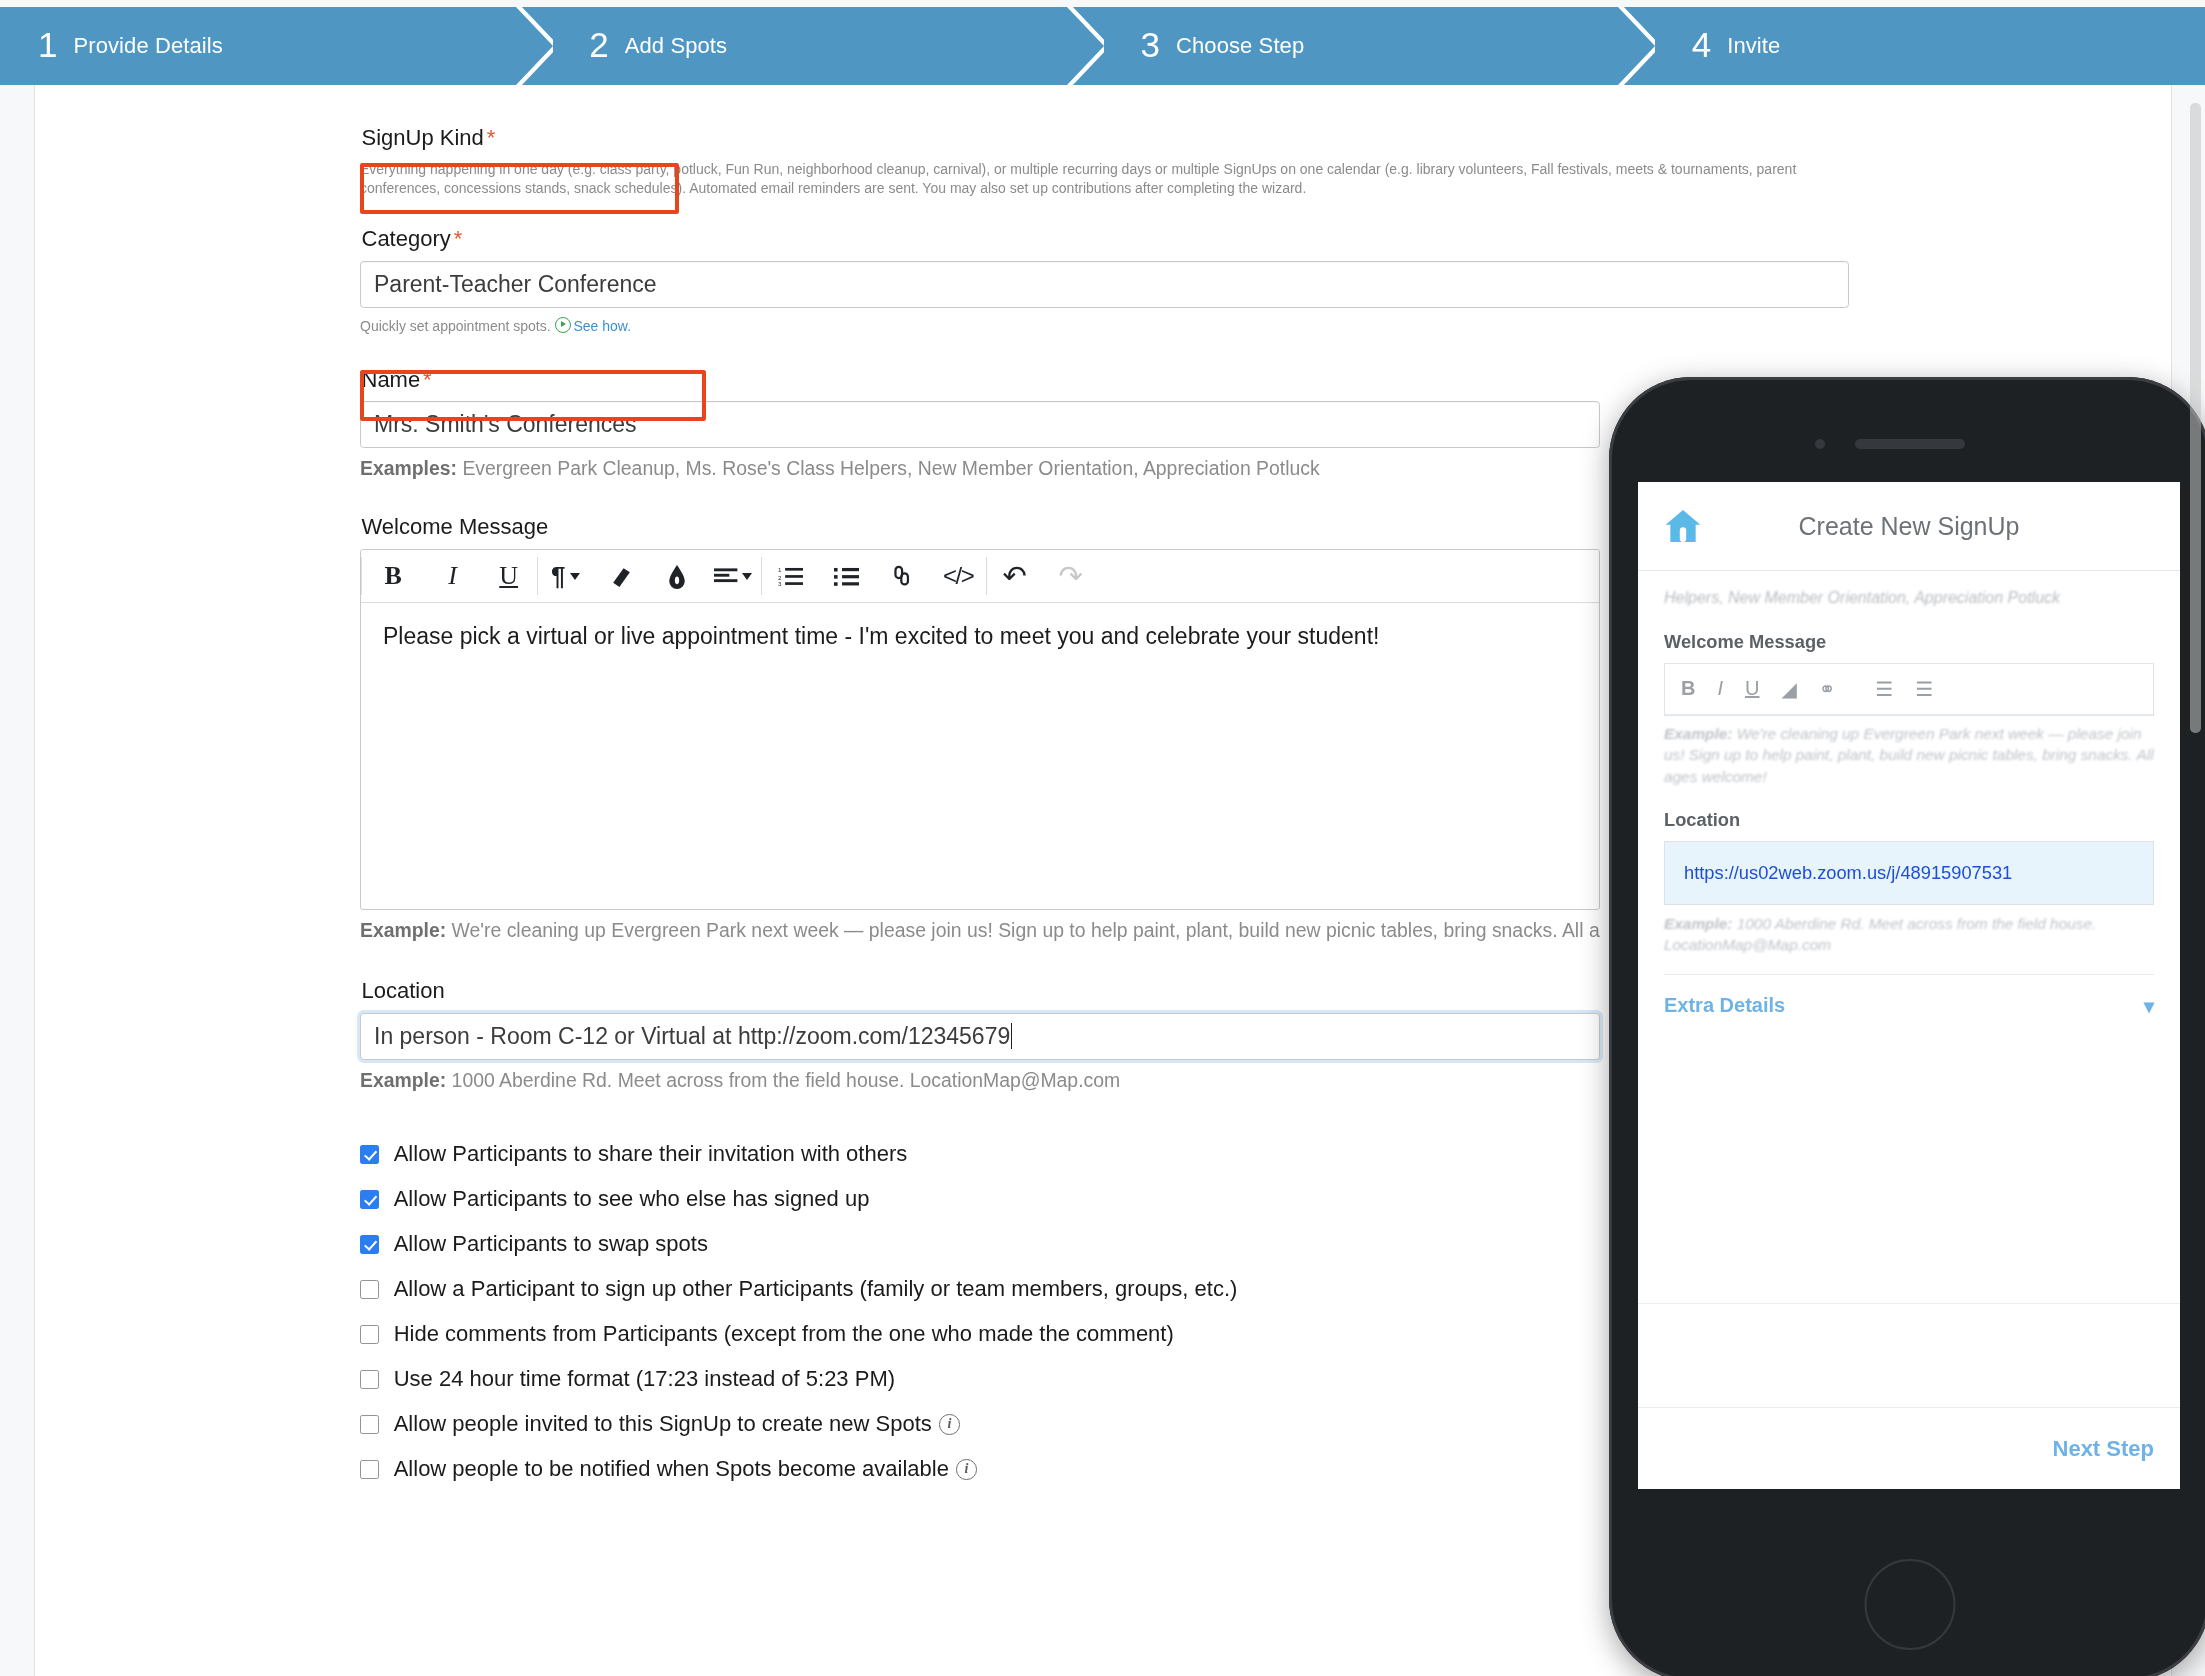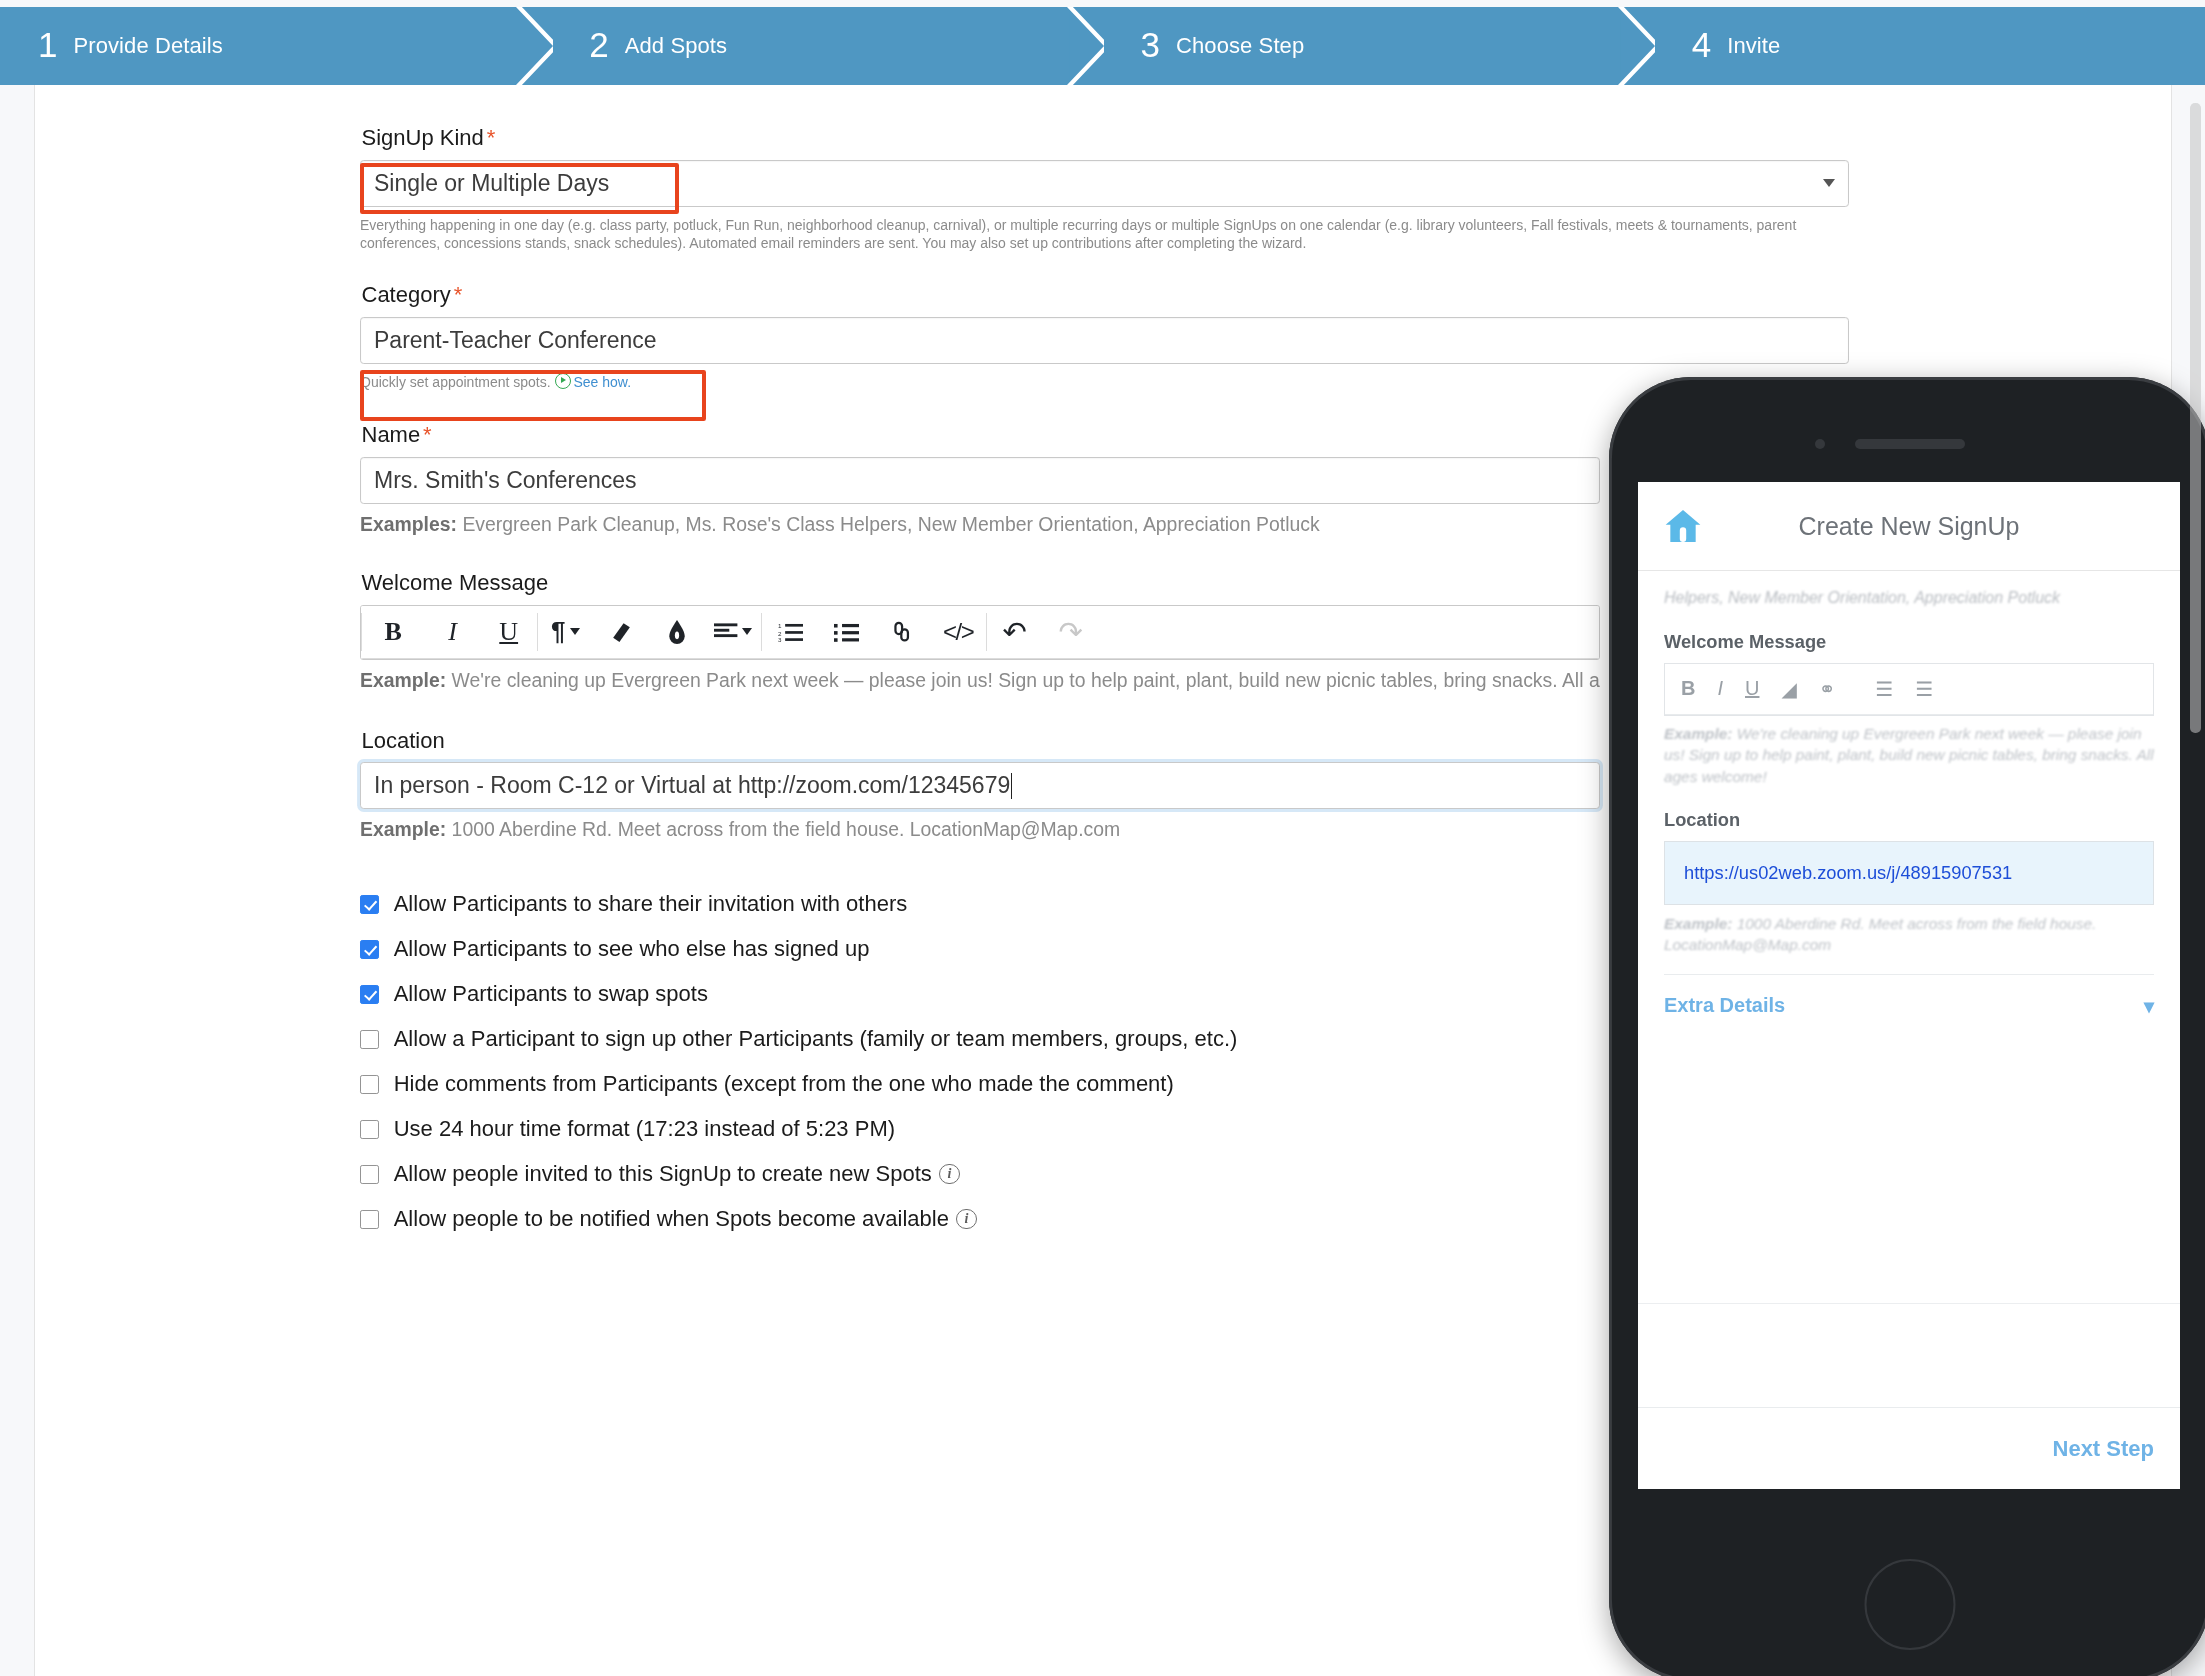--- a/index.html
+++ b/index.html
@@ -237,24 +237,20 @@
 <div class="leftgap"></div>
 <div class="rightgap"></div>
 
 <div class="page">
   <div class="form">
 
     <div style="height:40px"></div>
     <div class="fld-label">
       <span>SignUp Kind</span><span class="req">*</span>
     </div>
-    <div class="control select">
-      <span>Single or Multiple Days</span>
-      <span class="caret"></span>
-    </div>
     <div class="helptext">Everything happening in one day (e.g. class party, potluck, Fun Run, neighborhood cleanup, carnival), or multiple recurring days or multiple SignUps on one calendar (e.g. library volunteers, Fall festivals, meets &amp; tournaments, parent conferences, concessions stands, snack schedules). Automated email reminders are sent. You may also set up contributions after completing the wizard.</div>
 
     <div style="height:29px"></div>
     <div class="fld-label">
       <span>Category</span><span class="req">*</span>
     </div>
     <div class="control">
       <span>Parent-Teacher Conference</span>
     </div>
     <div class="helptext">
@@ -343,20 +339,21 @@
             <span style="font-size:24px;letter-spacing:-1.5px;">&lt;/&gt;</span>
           </div>
         <div class="tsep"></div>
         <div class="tbtn">
             <span style="font-size:29px;">↶</span>
           </div>
         <div class="tbtn dim">
             <span style="font-size:29px;">↷</span>
           </div>
       </div>
+      <div class="ebody">Please pick a virtual or live appointment time - I'm excited to meet you and celebrate your student!</div>
     </div>
     <div class="exampletext">
       <b>Example:</b>
       <span>We're cleaning up Evergreen Park next week — please join us! Sign up to help paint, plant, build new picnic tables, bring snacks. All a</span>
     </div>
 
     <div style="height:34px"></div>
     <div class="fld-label">Location</div>
     <div class="control" style="width:1240px;box-shadow:0 0 0 2.9px rgba(120,180,230,.30);">
       <span>In person - Room C-12 or Virtual at http://zoom.com/12345679</span>

